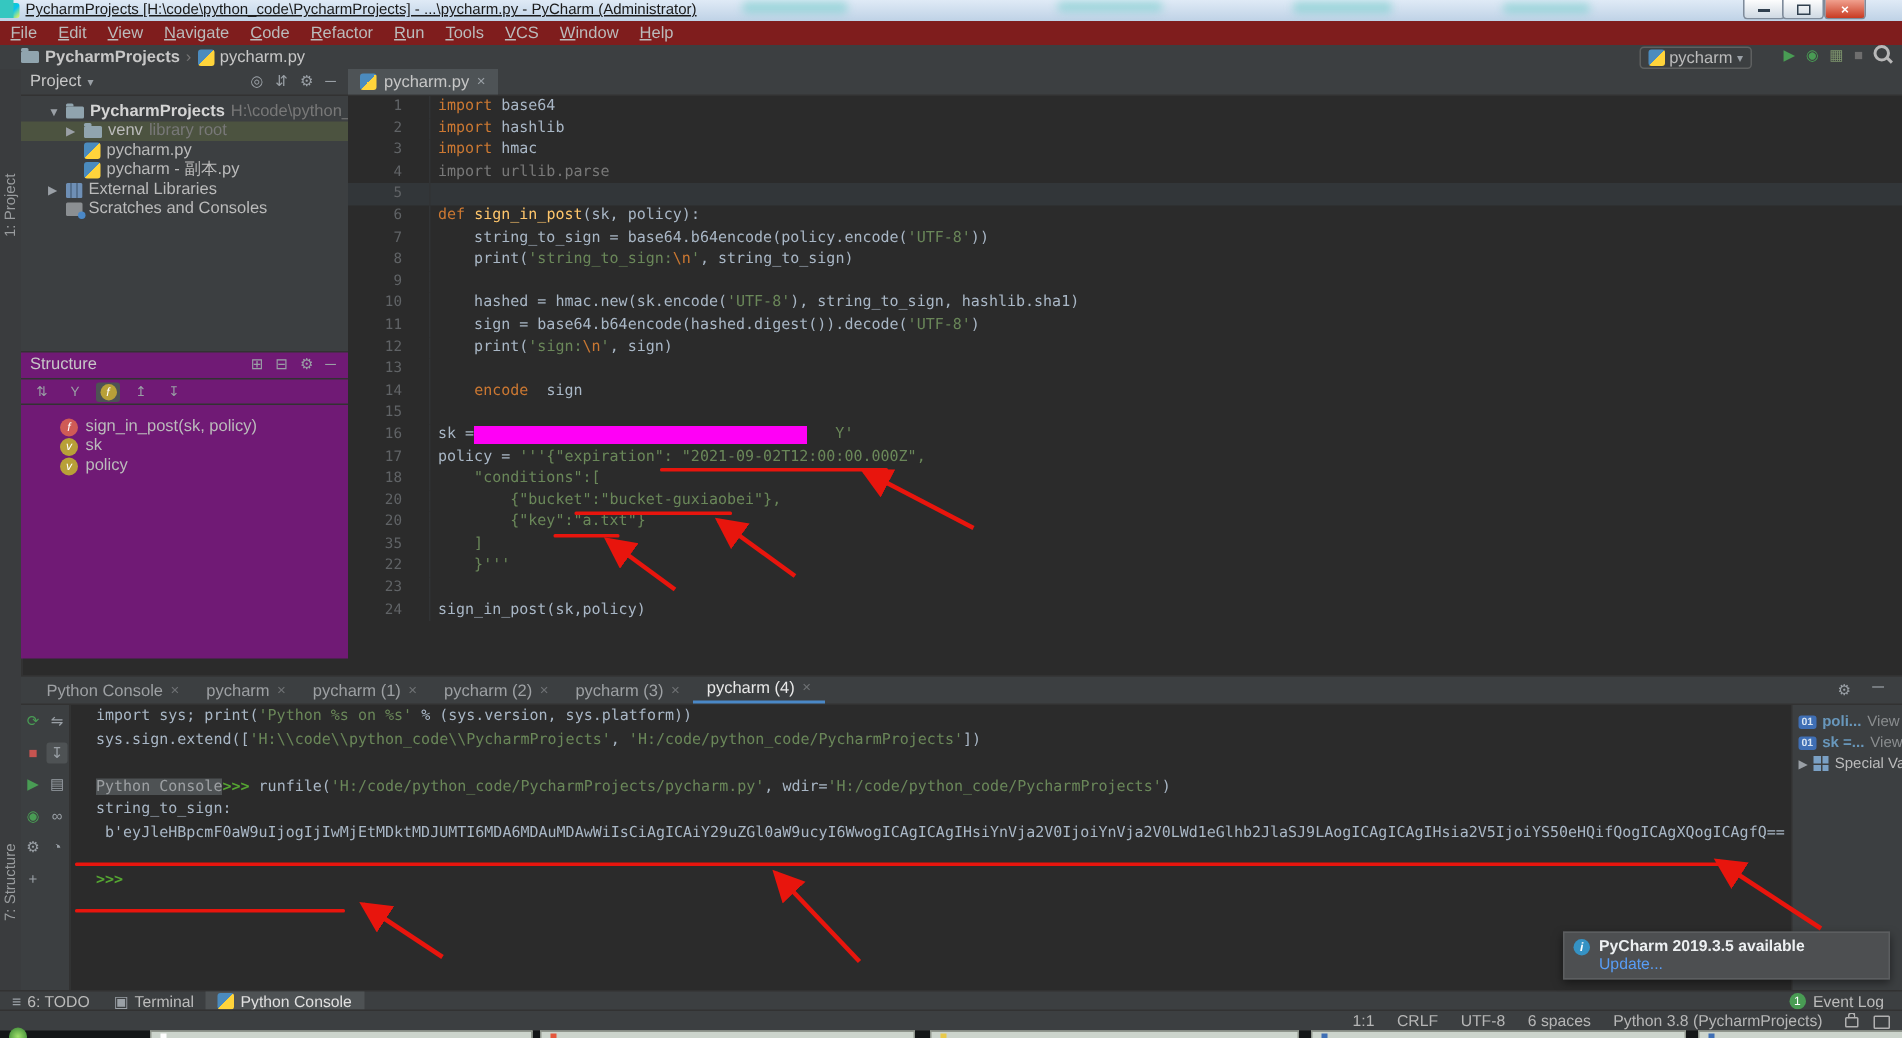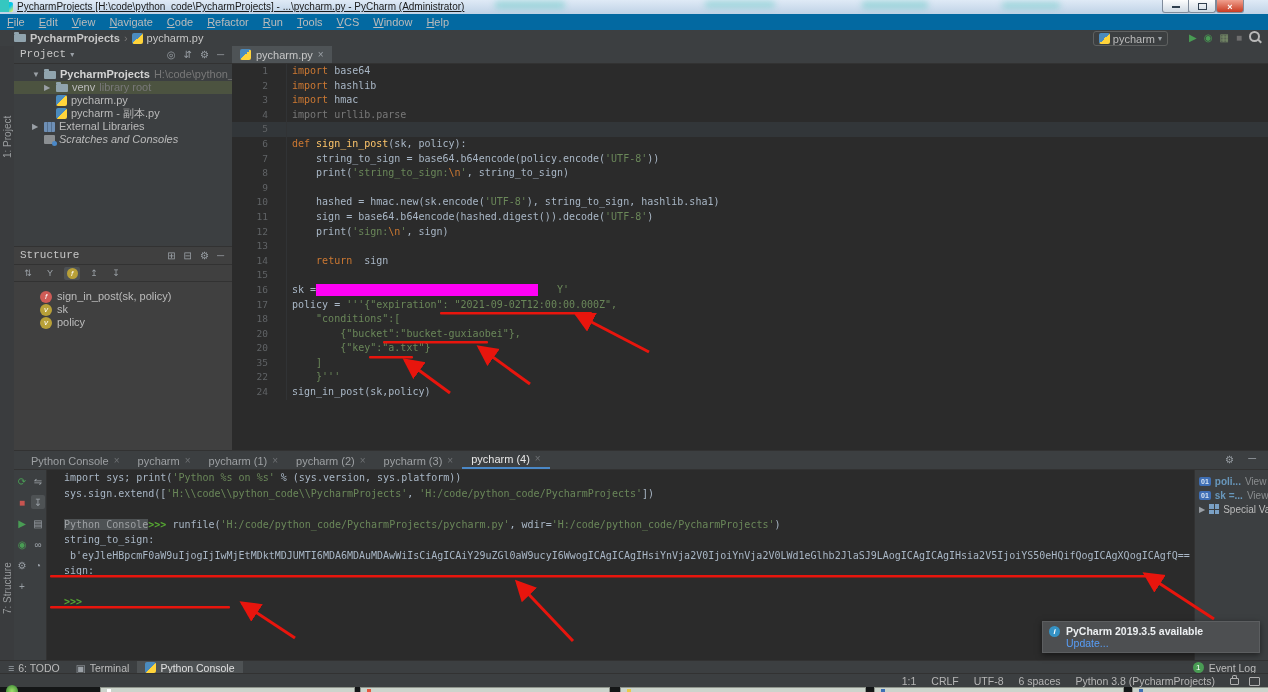--- a/index.html
+++ b/index.html
@@ -14,21 +14,21 @@
   #title-text{position:absolute;left:17px;top:0;text-decoration:underline;}
   .corner-teal{left:0;top:0;width:9px;height:12px;background:#35c7c0;}
   .smudge{background:rgba(88,200,192,.45);filter:blur(3px);border-radius:3px;}
   .wbtn{position:absolute;top:0;width:26px;height:12px;border:1px solid #7f8b9a;border-top:none;
         background:linear-gradient(#fdfdfd,#cfd9e3);border-radius:0 0 3px 3px;text-align:center;}
   .wbtn.close{background:linear-gradient(#f0a08e,#c93b22);}
   .wbtn .bar{display:block;width:8px;height:2px;background:#31404f;margin:6px auto 0;}
   .wbtn .box{display:block;width:7px;height:5px;border:1px solid #31404f;margin:3px auto 0;}
   .wbtn .x{color:#fff;font-size:9px;line-height:11px;font-weight:bold;}
   
-  #menubar{left:0;top:14px;width:1268px;height:16px;background:#0369a1;line-height:16px;}
+  #menubar{left:0;top:14px;width:1268px;height:16px;background:#7f1d1d;line-height:16px;}
   .menu-item{display:inline-block;padding:0 7px;color:#bbbbbb;}
   .menu-item::first-letter{text-decoration:underline;}
   #secondrow{left:0;top:30px;width:1268px;height:16px;background:#3c3f41;border-bottom:1px solid #323232;line-height:16px;}
   #breadcrumb{position:absolute;left:14px;top:0;display:flex;align-items:center;gap:4px;height:16px;}
   .crumb{display:flex;align-items:center;gap:4px;font-weight:bold;color:#c7c7c7;}
   .crumb.plain{font-weight:normal;}
   .crumb-sep{color:#777;}
   #runbox{position:absolute;right:100px;top:1px;height:13px;border:1px solid #5e6060;border-radius:3px;
           display:flex;align-items:center;gap:3px;padding:0 5px;color:#bbb;}
   #main-icons{position:absolute;right:8px;top:0px;display:flex;gap:7px;align-items:center;height:16px;}
@@ -50,29 +50,29 @@
   .spv{width:10px;height:10px;display:grid;grid-template:1fr 1fr/1fr 1fr;gap:1px;flex:0 0 auto;}
   .spv i{background:#7aa0c4;}
   .ginfo{width:11px;height:11px;border-radius:50%;background:#3592c4;color:#fff;font-size:8px;line-height:11px;text-align:center;font-weight:bold;font-style:italic;flex:0 0 auto;}
   .badge{width:11px;height:11px;border-radius:50%;background:#499c54;color:#fff;font-size:8px;line-height:11px;text-align:center;display:inline-block;}
   
   #leftstrip{left:0;top:46px;width:14px;height:614px;background:#3a3c3e;border-right:1px solid #323232;}
   .vlabel{position:absolute;transform-origin:0 0;transform:rotate(-90deg);font-size:10px;color:#999c9e;white-space:nowrap;left:2px;}
   
   #project-panel{left:14px;top:46px;width:218px;height:200px;background:#3c3f41;border-right:1px solid #323232;}
   .panel-head{height:17px;line-height:17px;padding-left:6px;border-bottom:1px solid #323232;color:#c7c7c7;display:flex;align-items:center;}
-  .panel-head .ph-title{font-weight:normal;font-family:Liberation Mono, monospace;}
+  .panel-head .ph-title{font-weight:normal;}
   .ph-icons{margin-left:auto;display:flex;gap:8px;padding-right:8px;color:#9aa0a6;font-size:10px;}
   .tree-row{height:13px;line-height:13px;display:flex;align-items:center;gap:4px;white-space:nowrap;overflow:hidden;font-size:11px;}
   .tree-row.sel{background:#4c5340;}
   .tree-row .arrow{color:#9aa0a6;font-size:8px;width:8px;flex:0 0 auto;}
   .tree-row .hint{color:#787878;}
   .tree-row .blabel{font-weight:bold;color:#d4d4d4;}
   
-  #structure-panel{left:14px;top:246px;width:218px;height:204px;background:#404040;border-right:1px solid #323232;border-top:1px solid #323232;}
+  #structure-panel{left:14px;top:234px;width:218px;height:204px;background:#701a75;border-right:1px solid #323232;border-top:1px solid #323232;}
   #structure-toolbar{height:16px;display:flex;align-items:center;gap:6px;padding-left:6px;border-bottom:1px solid #323232;}
   .sticon{width:16px;height:13px;display:flex;align-items:center;justify-content:center;color:#9aa0a6;font-size:9px;border-radius:2px;}
   .sticon.active{background:#4e5254;}
   .struct-row{height:13px;line-height:13px;display:flex;align-items:center;gap:5px;padding-left:26px;color:#bbbbbb;}
   
   #editor{left:232px;top:46px;width:1036px;height:404px;background:#2b2b2b;}
   #edit-tabs{height:17px;background:#3c3f41;border-bottom:1px solid #323232;display:flex;}
   #edit-tab{background:#4e5356;display:flex;align-items:center;gap:5px;padding:0 8px;color:#c7c7c7;}
   #edit-tab .close{color:#9aa0a6;font-size:10px;}
   #code-area{position:absolute;left:0;top:18px;width:1036px;height:386px;overflow:hidden;}
@@ -213,21 +213,21 @@
         <div class="tree-row" style="padding-left: 30px;">
           <span class="arrow"></span>
           <span class="pyico"></span>
           <span>pycharm - 副本.py</span>
         </div>
         <div class="tree-row" style="padding-left: 18px;">
           <span class="arrow">▶</span>
           <span class="libico"></span>
           <span>External Libraries</span>
         </div>
-        <div class="tree-row" style="padding-left: 18px; font-style: italic;">
+        <div class="tree-row" style="padding-left: 18px;">
           <span class="arrow"></span>
           <span class="scrico"></span>
           <span>Scratches and Consoles</span>
         </div>
       </div>
   </div>
 
   <div id="structure-panel" class="abs">
     <div class="panel-head">
       <span class="ph-title">Structure</span>
@@ -319,21 +319,21 @@
         <div class="code-line">
           <span class="lnum">12</span>
           <span class="ltext"><span class="cd">    print(</span><span class="cs">'sign:</span><span class="ck">\n</span><span class="cs">'</span><span class="cd">, sign)</span></span>
         </div>
         <div class="code-line">
           <span class="lnum">13</span>
           <span class="ltext"></span>
         </div>
         <div class="code-line">
           <span class="lnum">14</span>
-          <span class="ltext"><span class="cd">    </span><span class="ck">return</span><span class="cd">  sign</span></span>
+          <span class="ltext"><span class="cd">    </span><span class="ck">encode</span><span class="cd">  sign</span></span>
         </div>
         <div class="code-line">
           <span class="lnum">15</span>
           <span class="ltext"></span>
         </div>
         <div class="code-line">
           <span class="lnum">16</span>
           <span class="ltext"><span class="cd">sk = </span><span class="cs">'W                                     Y'</span></span>
         </div>
         <div class="code-line">
@@ -352,20 +352,24 @@
           <span class="lnum">20</span>
           <span class="ltext"><span class="cs">        {"key":"a.txt"}</span></span>
         </div>
         <div class="code-line">
           <span class="lnum">35</span>
           <span class="ltext"><span class="cs">    ]</span></span>
         </div>
         <div class="code-line">
           <span class="lnum">22</span>
           <span class="ltext"><span class="cs">    }'''</span></span>
+        </div>
+        <div class="code-line">
+          <span class="lnum">23</span>
+          <span class="ltext"></span>
         </div>
         <div class="code-line">
           <span class="lnum">24</span>
           <span class="ltext"><span class="cd">sign_in_post(sk,policy)</span></span>
         </div>
       </div>
   </div>
 
   <div id="console" class="abs">
     <div id="console-tabs">
@@ -411,21 +415,20 @@
         <span class="cicon" style="color: rgb(154, 160, 166);">∞</span>
         <span class="cicon" style="color: rgb(154, 160, 166);">◔</span>
       </div>
     <div id="console-text">
         <div class="con-line"><span class="cd">import sys; print(</span><span class="cs">'Python %s on %s'</span><span class="cd"> % (sys.version, sys.platform))</span></div>
         <div class="con-line"><span class="cd">sys.sign.extend([</span><span class="cs">'H:\\code\\python_code\\PycharmProjects'</span><span class="cd">, </span><span class="cs">'H:/code/python_code/PycharmProjects'</span><span class="cd">])</span></div>
         <div class="con-line"></div>
         <div class="con-line"><span class="csel">Python Console</span><span class="cp">&gt;&gt;&gt; </span><span class="cd">runfile(</span><span class="cs">'H:/code/python_code/PycharmProjects/pycharm.py'</span><span class="cd">, wdir=</span><span class="cs">'H:/code/python_code/PycharmProjects'</span><span class="cd">)</span></div>
         <div class="con-line"><span class="cd">string_to_sign: </span></div>
         <div class="con-line"><span class="cd"> b'eyJleHBpcmF0aW9uIjogIjIwMjEtMDktMDJUMTI6MDA6MDAuMDAwWiIsCiAgICAiY29uZGl0aW9ucyI6WwogICAgICAgIHsiYnVja2V0IjoiYnVja2V0LWd1eGlhb2JlaSJ9LAogICAgICAgIHsia2V5IjoiYS50eHQifQogICAgXQogICAgfQ=='</span></div>
-        <div class="con-line"><span class="cd">sign: </span></div>
         <div class="con-line"></div>
         <div class="con-line"><span class="cp">&gt;&gt;&gt; </span></div>
       </div>
     <div id="varpanel">
         <div class="var-row">
           <span class="i01">01</span>
           <span class="var-name">poli...</span>
           <span class="var-view">View</span>
         </div>
         <div class="var-row">

